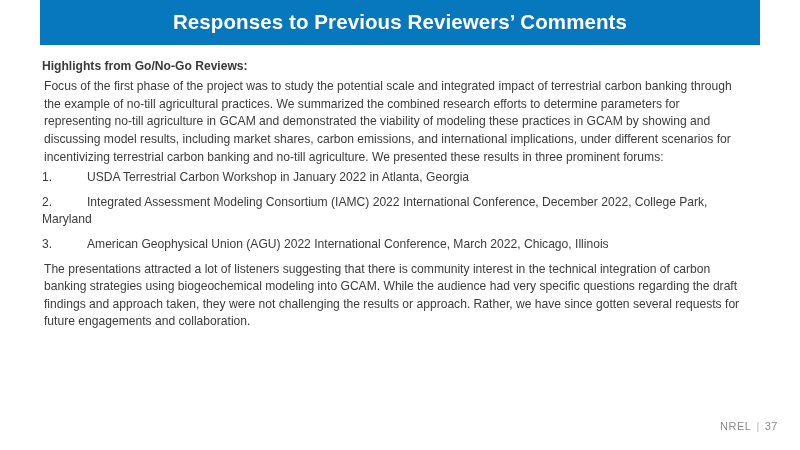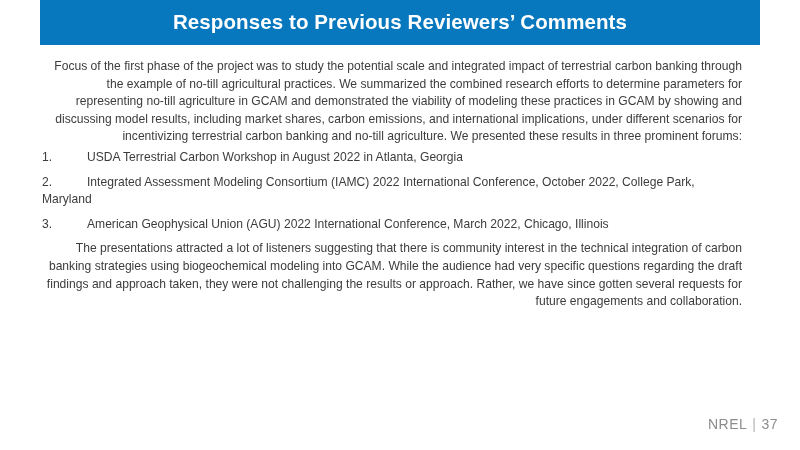--- a/index.html
+++ b/index.html
@@ -58,21 +58,21 @@
     line-height: 1.42;
     margin: 0 0 3px 0;
     color: #3a3a3a;
   }
   .para {
     font-size: 12.1px;
     font-weight: normal;
     line-height: 1.455;
     margin: 0 0 8px 2px;
     color: #3c3c3c;
-    text-align: right;
+    text-align: left;
   }
   .para.tight {
     margin-bottom: 3px;
   }
   .num-list {
     margin: 0 0 6px 0;
     padding: 0;
     list-style: none;
   }
   .num-item {
@@ -93,21 +93,21 @@
   .num-item .itemtext {
     display: block;
     text-indent: 45px;
   }
 
   
   .footer {
     position: absolute;
     right: 22px;
     bottom: 10px;
-    font-size: 14px;
+    font-size: 11px;
     color: #8c8c8c;
     letter-spacing: 0.5px;
     display: flex;
     align-items: center;
     gap: 5px;
     font-family: "Liberation Sans", sans-serif;
   }
   .footer .sep {
     color: #b5b5b5;
   }
@@ -116,31 +116,32 @@
 <body>
 
 <div class="slide">
 
   <div class="title-banner">
     <div class="title-text">Responses to Previous Reviewers’ Comments</div>
   </div>
 
   <div class="content">
 
+    <p class="lead">Highlights from Go/No-Go Reviews:</p>
 
     <p class="para tight">Focus of the first phase of the project was to study the potential scale and integrated impact of terrestrial carbon banking through the example of no-till agricultural practices. We summarized the combined research efforts to determine parameters for representing no-till agriculture in GCAM and demonstrated the viability of modeling these practices in GCAM by showing and discussing model results, including market shares, carbon emissions, and international implications, under different scenarios for incentivizing terrestrial carbon banking and no-till agriculture. We presented these results in three prominent forums:</p>
 
     <ul class="num-list">
       <li class="num-item">
         <span class="marker">1.</span>
-        <span class="itemtext">USDA Terrestrial Carbon Workshop in August 2022 in Atlanta, Georgia</span>
+        <span class="itemtext">USDA Terrestrial Carbon Workshop in January 2022 in Atlanta, Georgia</span>
       </li>
       <li class="num-item">
         <span class="marker">2.</span>
-        <span class="itemtext">Integrated Assessment Modeling Consortium (IAMC) 2022 International Conference, October 2022, College Park, Maryland</span>
+        <span class="itemtext">Integrated Assessment Modeling Consortium (IAMC) 2022 International Conference, December 2022, College Park, Maryland</span>
       </li>
       <li class="num-item">
         <span class="marker">3.</span>
         <span class="itemtext">American Geophysical Union (AGU) 2022 International Conference, March 2022, Chicago, Illinois</span>
       </li>
     </ul>
 
     <p class="para">The presentations attracted a lot of listeners suggesting that there is community interest in the technical integration of carbon banking strategies using biogeochemical modeling into GCAM. While the audience had very specific questions regarding the draft findings and approach taken, they were not challenging the results or approach. Rather, we have since gotten several requests for future engagements and collaboration.</p>
 
   </div>

